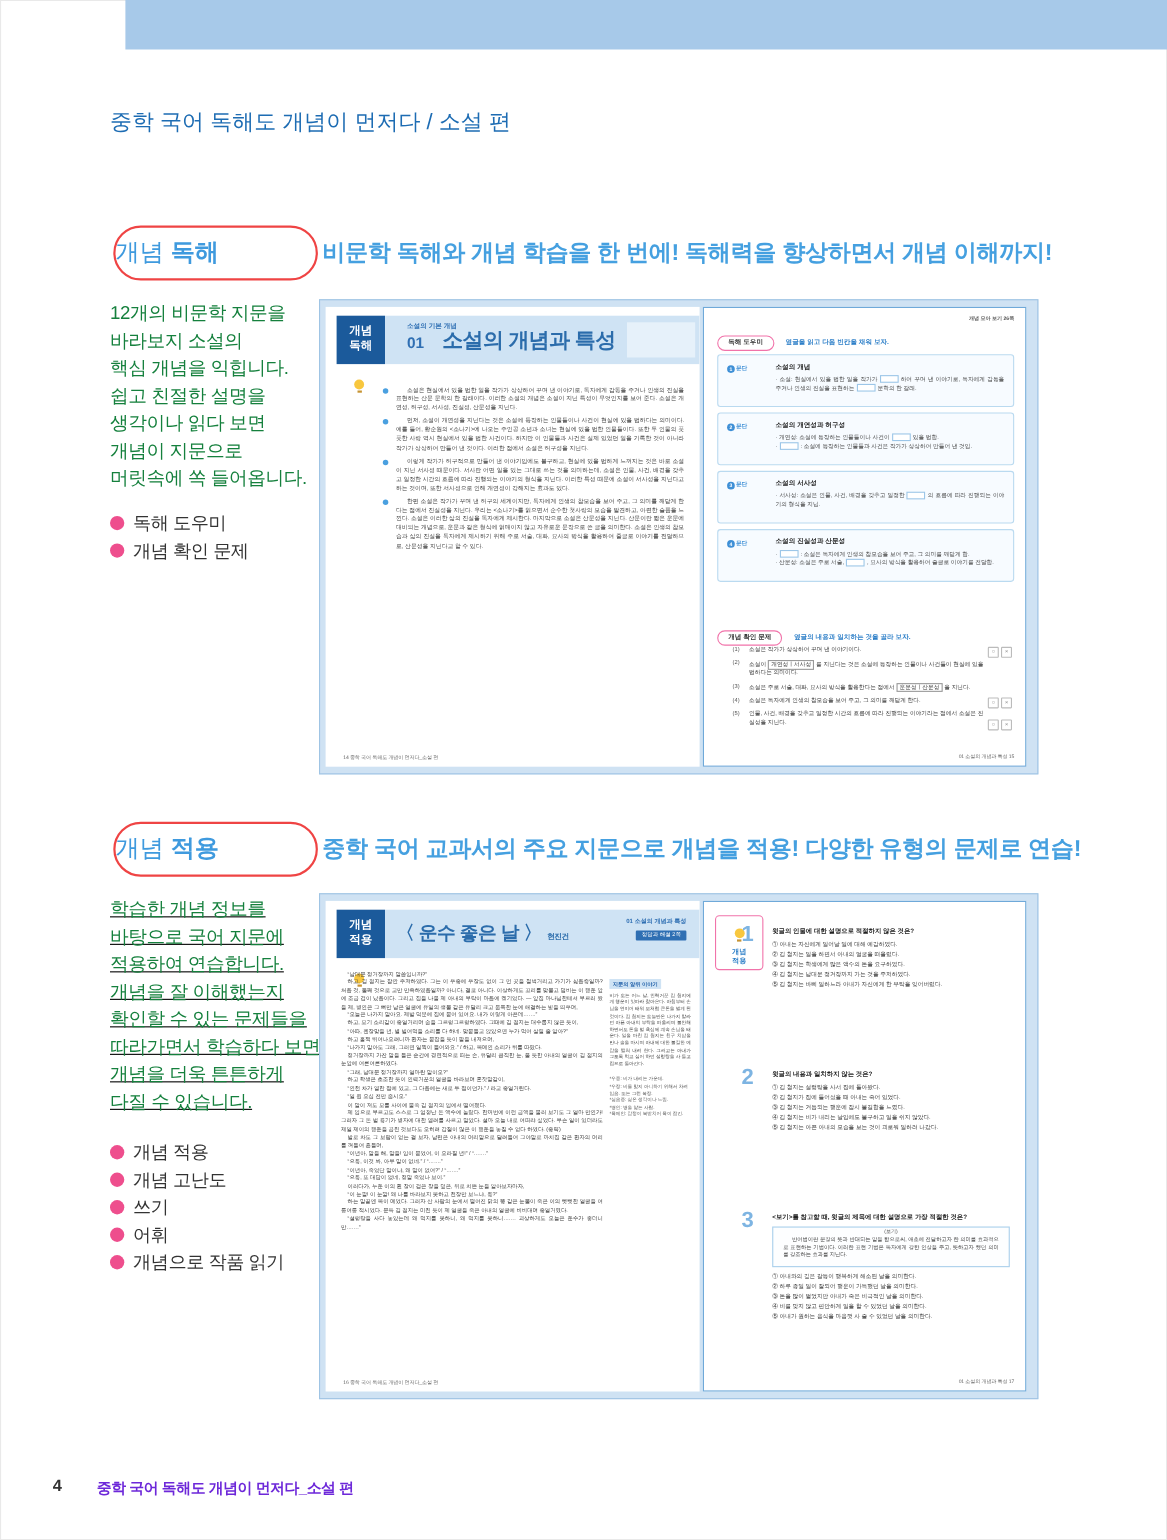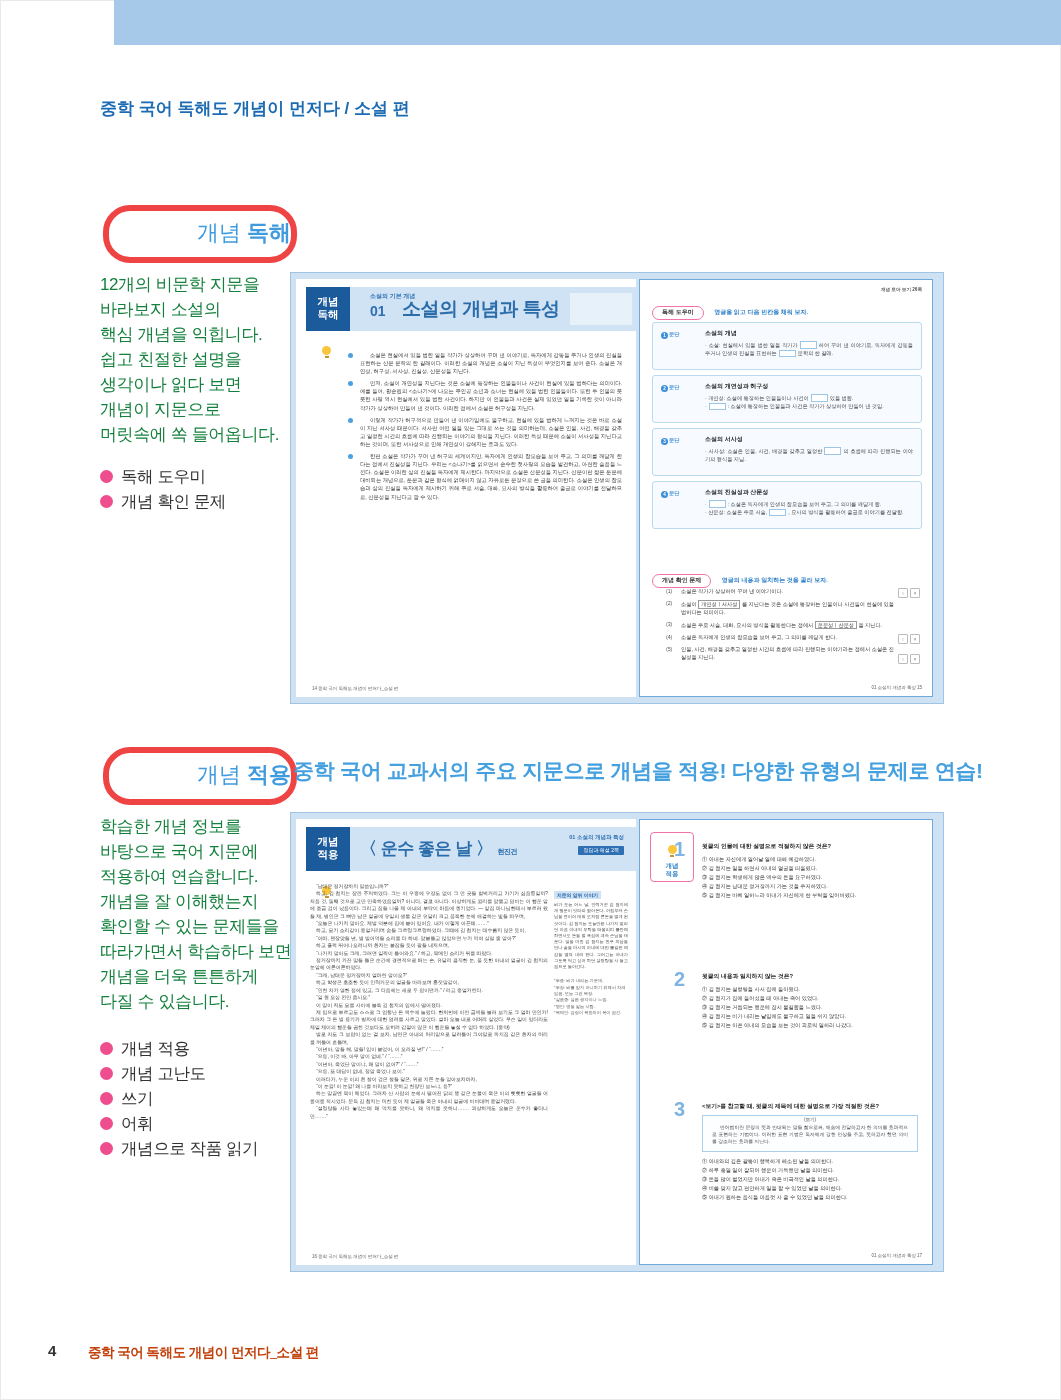--- a/index.html
+++ b/index.html
@@ -5,25 +5,25 @@
   html,body{margin:0;padding:0;background:#fff;}
   #page{position:relative;width:1061px;height:1400px;background:#fff;overflow:hidden;
         font-family:"Liberation Sans",sans-serif;box-shadow:inset 0 0 0 1px #e9e9e9;}
   .abs{position:absolute;}
 
   
   .topband{left:114px;top:0;width:947px;height:45px;background:#a7c9e9;}
   .pill{left:103px;top:47px;width:184px;height:38px;background:#15517f;border-radius:20px;
         color:#fff;font-size:20px;text-align:center;line-height:38px;letter-spacing:.5px;}
   .pill b{font-weight:700;}
-  .subtitle{left:100px;top:97px;font-size:17px;font-weight:700;color:#1d6cb3;}
-
-  
-  .secbadge{width:182px;height:46px;border:6px solid #ef4444;border-radius:27px;
-            text-align:right;line-height:44px;font-size:22px;color:#3f9ade;background:#fff;}
+  .subtitle{left:100px;top:97px;font-size:20px;font-weight:400;color:#1d6cb3;}
+
+  
+  .secbadge{width:182px;height:46px;border:2px solid #ef4444;border-radius:27px;
+            text-align:left;line-height:44px;font-size:22px;color:#3f9ade;background:#fff;}
   .secbadge b{font-weight:700;}
   .headline{font-size:21px;font-weight:700;color:#45a0e0;letter-spacing:-0.3px;}
 
   
   .descline{font-size:17px;color:#15803d;line-height:25px;letter-spacing:-0.4px;}
   .bulrow{height:25px;line-height:25px;font-size:16.5px;color:#333;letter-spacing:-0.4px;}
   .bulrow .dot{display:inline-block;width:13px;height:13px;border-radius:50%;background:#ee4e8d;
                margin-right:8px;vertical-align:-1px;}
 
   
@@ -86,31 +86,32 @@
   .prob{position:absolute;left:62px;right:14px;}
   .pnumber{position:absolute;left:-28px;top:-4px;font-size:20px;font-weight:700;color:#7db4e2;}
   .pq{font-size:5.8px;font-weight:700;color:#222;margin-bottom:4px;}
   .choice{font-size:5.2px;line-height:9px;color:#333;}
   .bokibox{position:relative;border:1px solid #a9cfec;margin:3px 0 5px 0;padding:8px 9px 6px 9px;background:#fdfeff;}
   .bokilab{position:absolute;top:1px;left:0;right:0;text-align:center;font-size:4.6px;color:#555;}
   .bokitext{font-size:4.8px;line-height:7px;color:#444;text-align:justify;text-indent:8px;}
 
   
   .gfootnum{font-size:15px;font-weight:700;color:#333;}
-  .gfoottxt{font-size:13.5px;font-weight:700;color:#c2410c;letter-spacing:-0.4px;font-family:Liberation Serif, serif;}
+  .gfoottxt{font-size:13.5px;font-weight:700;color:#6d28d9;letter-spacing:-0.4px;}
 </style>
 </head>
 <body>
 
 <div id="page">
 
   <div class="abs topband"></div>
   <div class="abs subtitle">중학 국어 독해도 개념이 먼저다 / 소설 편</div>
 
   <div class="abs secbadge" style="left:103px;top:205px;"><span>개념 </span><b>독해</b></div>
+  <div class="abs headline" style="left:293px;top:215px;">비문학 독해와 개념 학습을 한 번에! 독해력을 향상하면서 개념 이해까지!</div>
 
   <div class="abs" style="left:100px;top:272px;width:200px;">
     <div class="descline">12개의 비문학 지문을</div>
     <div class="descline">바라보지 소설의</div>
     <div class="descline">핵심 개념을 익힙니다.</div>
     <div class="descline">쉽고 친절한 설명을</div>
     <div class="descline">생각이나 읽다 보면</div>
     <div class="descline">개념이 지문으로</div>
     <div class="descline">머릿속에 쏙 들어옵니다.</div>
   </div>
@@ -191,21 +192,21 @@
         <div class="item"><span class="ino">(4)</span><span>소설은 독자에게 인생의 참모습을 보여 주고, 그 의미를 깨닫게 한다.</span><span class="oxwrap"><span class="oxc">○</span><span class="oxc">×</span></span></div>
         <div class="item"><span class="ino">(5)</span><span>인물, 사건, 배경을 갖추고 일정한 시간의 흐름에 따라 진행되는 이야기라는 점에서 소설은 진실성을 지닌다.</span><span class="oxwrap" style="top:8px;"><span class="oxc">○</span><span class="oxc">×</span></span></div>
       </div>
       <div class="pfoot" style="right:10px;bottom:6px;">01 소설의 개념과 특성    15</div>
     </div>
   </div>
 
   <div class="abs secbadge" style="left:103px;top:747px;"><span>개념 </span><b>적용</b></div>
   <div class="abs headline" style="left:293px;top:757px;">중학 국어 교과서의 주요 지문으로 개념을 적용! 다양한 유형의 문제로 연습!</div>
 
-  <div class="abs" style="left:100px;top:814px;width:210px;">
+  <div class="abs" style="left:100px;top:814px;width:210px;text-decoration:underline;">
     <div class="descline">학습한 개념 정보를</div>
     <div class="descline">바탕으로 국어 지문에</div>
     <div class="descline">적용하여 연습합니다.</div>
     <div class="descline">개념을 잘 이해했는지</div>
     <div class="descline">확인할 수 있는 문제들을</div>
     <div class="descline">따라가면서 학습하다 보면</div>
     <div class="descline">개념을 더욱 튼튼하게</div>
     <div class="descline">다질 수 있습니다.</div>
   </div>
   <div class="abs" style="left:100px;top:1036px;">

